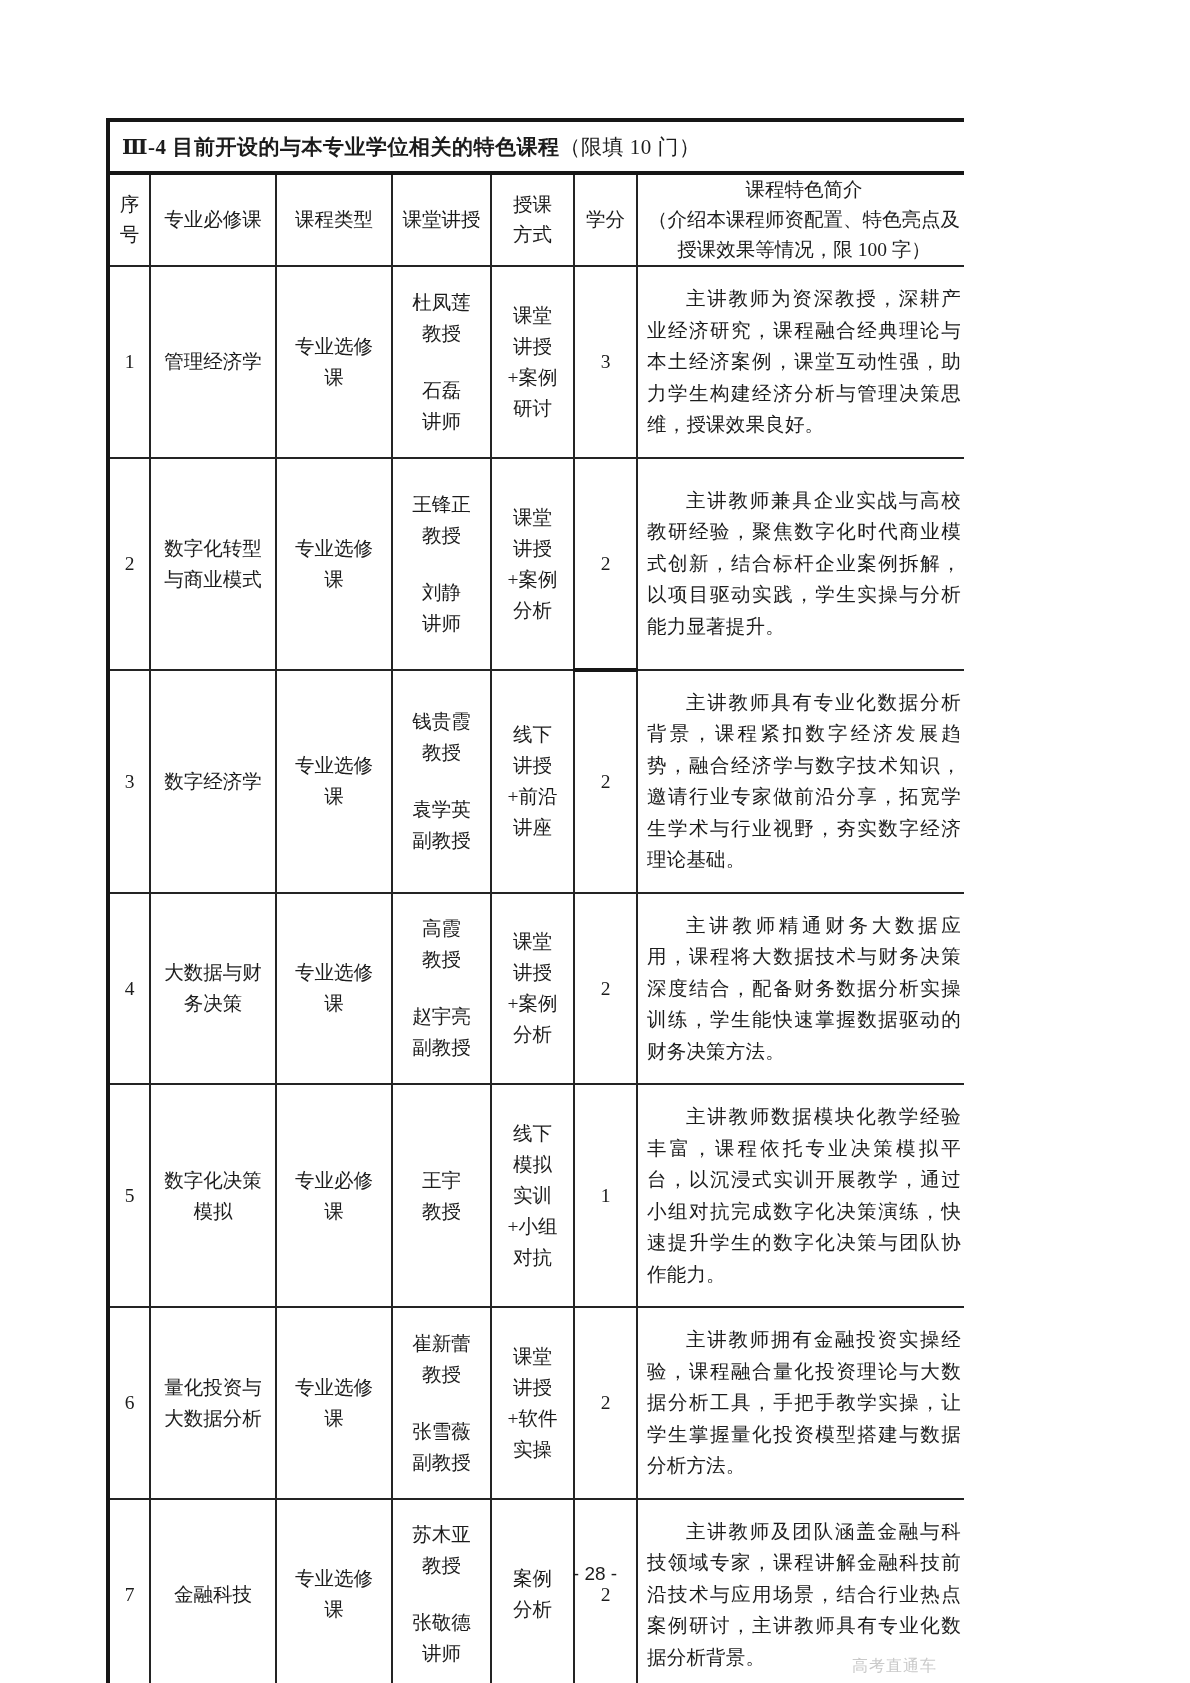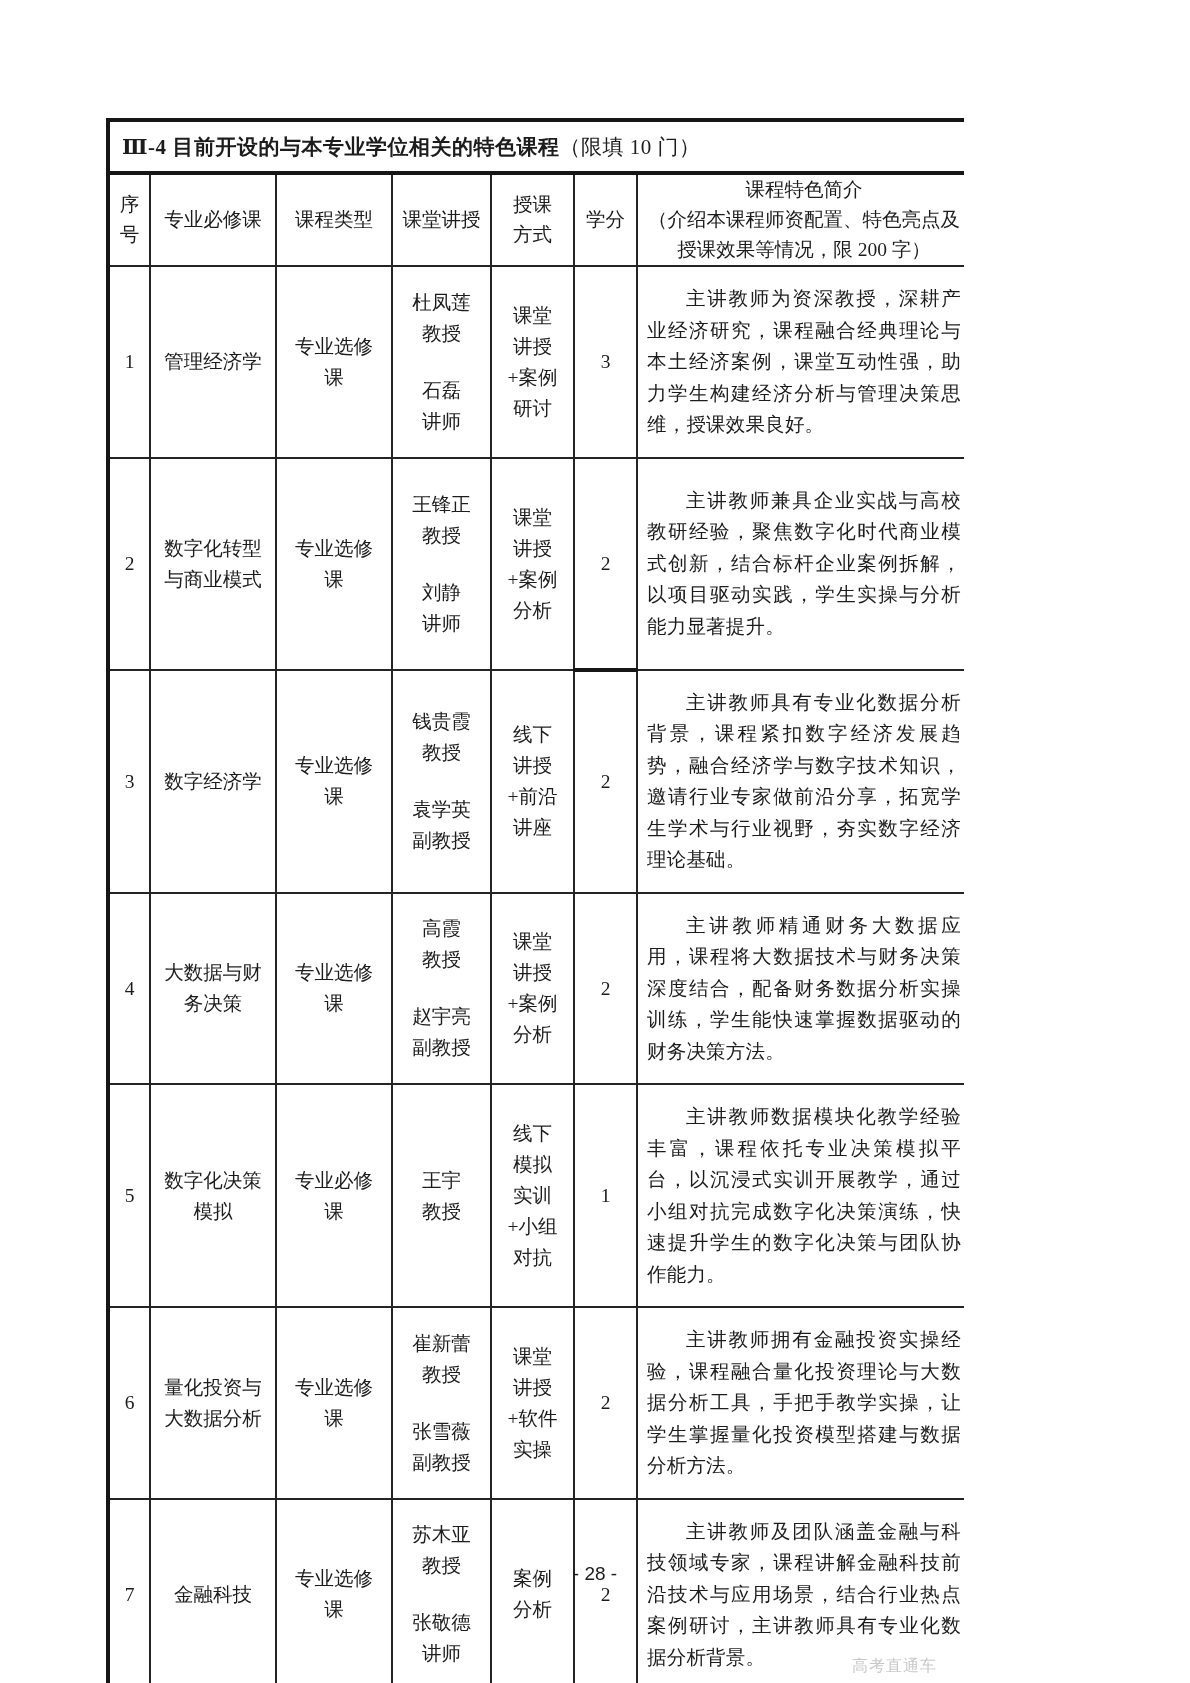--- a/index.html
+++ b/index.html
@@ -83,21 +83,21 @@
           <th class="hd">序
 号</th>
           <th class="hd">专业必修课</th>
           <th class="hd">课程类型</th>
           <th class="hd">课堂讲授</th>
           <th class="hd">授课
 方式</th>
           <th class="hd">学分</th>
           <th class="hd">课程特色简介
 （介绍本课程师资配置、特色亮点及
-授课效果等情况，限 200 字）</th>
+授课效果等情况，限 100 字）</th>
           <th class="hd">备注</th>
         </tr>
       </thead>
       <tbody>
           <tr>
             <td class="c-center">1</td>
             <td class="c-center">管理经济学</td>
             <td class="c-center">专业选修课</td>
             <td class="c-center">
               <div class="teacher">

